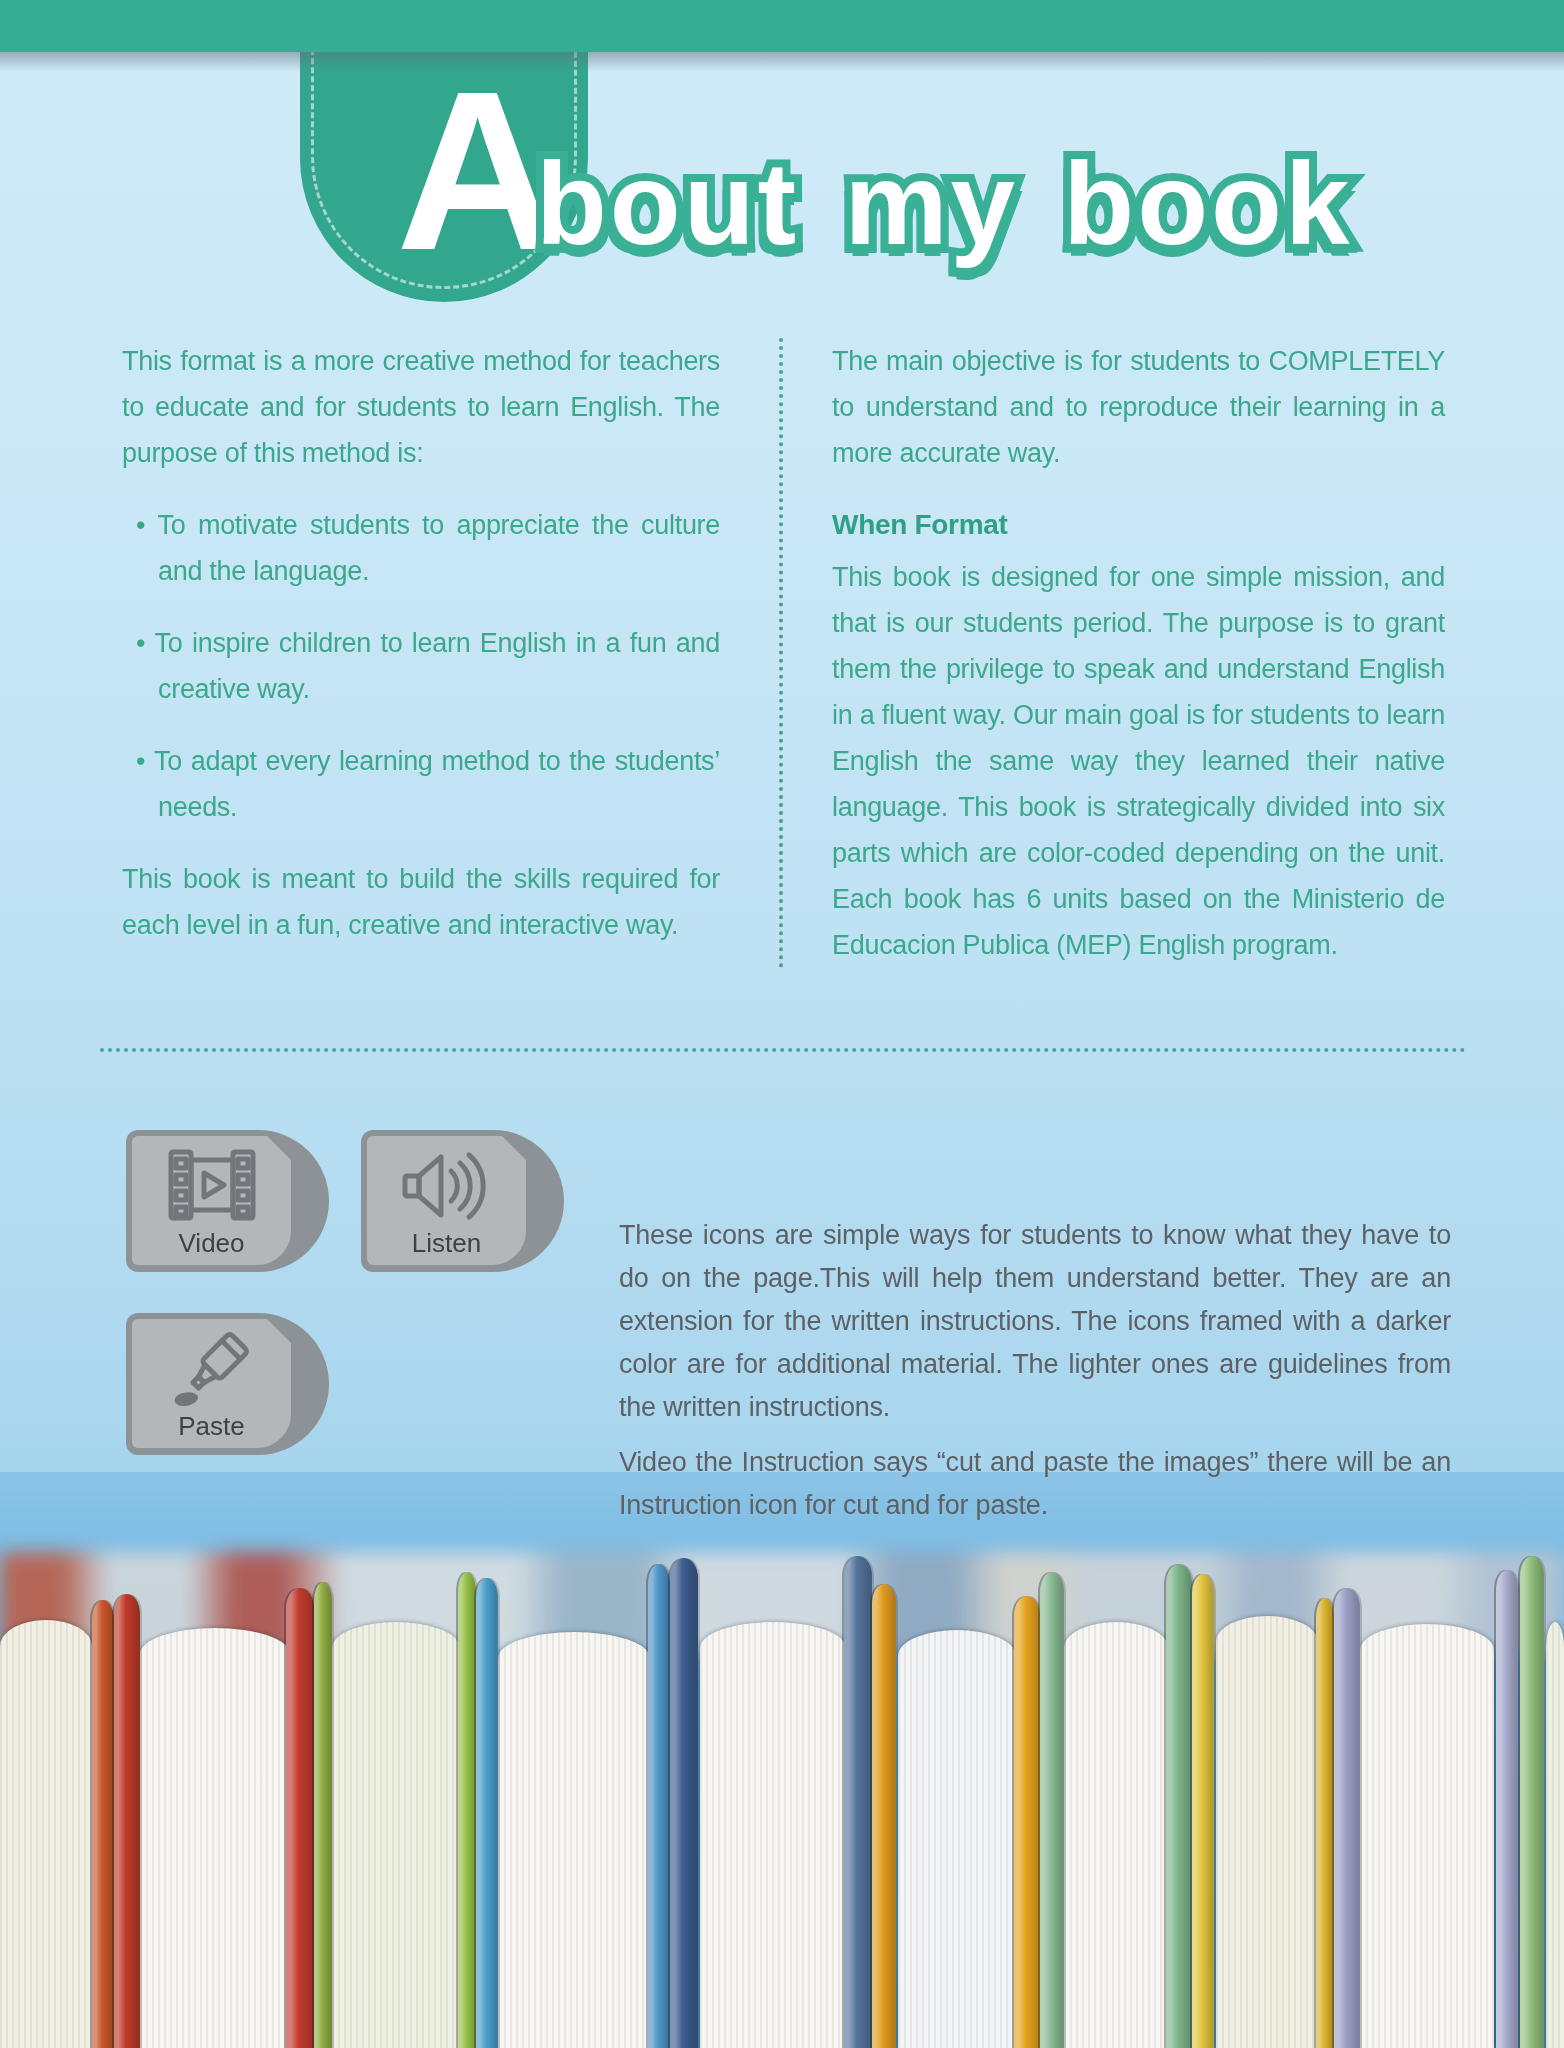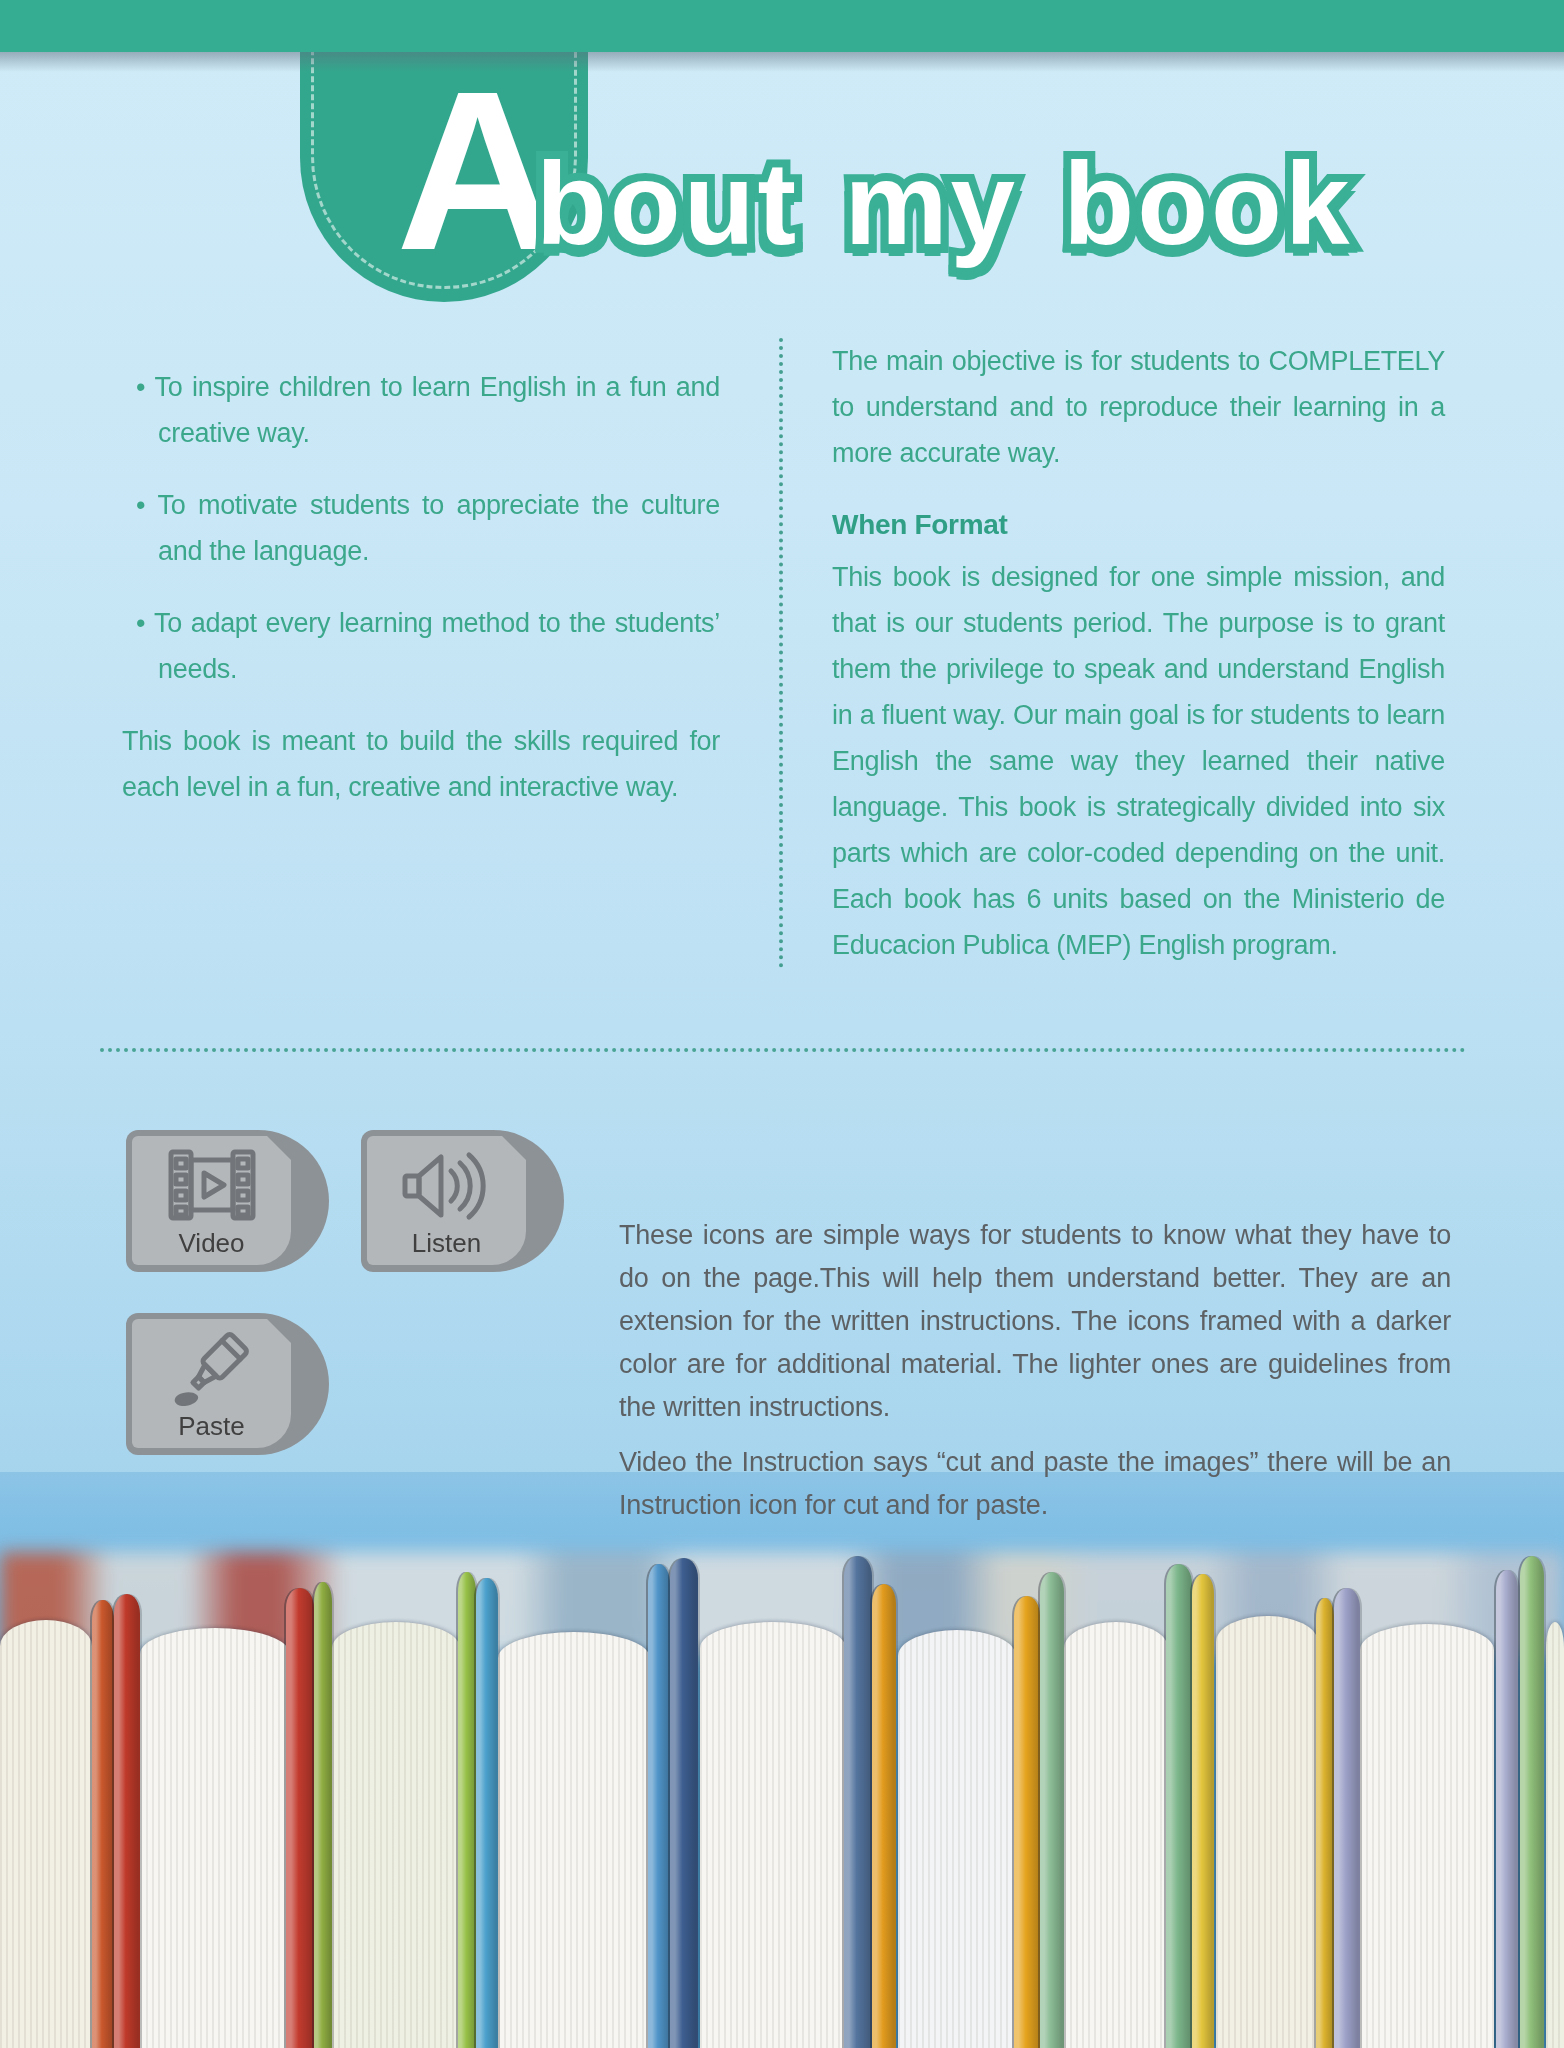--- a/index.html
+++ b/index.html
@@ -85,23 +85,24 @@
   <div class="topbar"></div>
   <div class="ribbon">
     <div class="stitch"></div>
   </div>
   <div class="topbar-shadow"></div>
   <div class="letter-a">A</div>
   <div class="title-rest">bout my book</div>
 
   <div class="columns">
     <div class="col-left green">
+      <p>This format is a more creative method for teachers to educate and for students to learn English. The purpose of this method is:</p>
       <ul>
+        <li>To motivate students to appreciate the culture and the language.</li>
         <li>To inspire children to learn English in a fun and creative way.</li>
-        <li>To motivate students to appreciate the culture and the language.</li>
         <li>To adapt every learning method to the students’ needs.</li>
       </ul>
       <p class="mt">This book is meant to build the skills required for each level in a fun, creative and interactive way.</p>
     </div>
     <div class="v-divider"></div>
     <div class="col-right green">
       <p>The main objective is for students to COMPLETELY to understand and to reproduce their learning in a more accurate way.</p>
       <h3 class="mt">When Format</h3>
       <p>This book is designed for one simple mission, and that is our students period. The purpose is to grant them the privilege to speak and understand English in a fluent way. Our main goal is for students to learn English the same way they learned their native language. This book is strategically divided into six parts which are color-coded depending on the unit. Each book has 6 units based on the Ministerio de Educacion Publica (MEP) English program.</p>
     </div>

